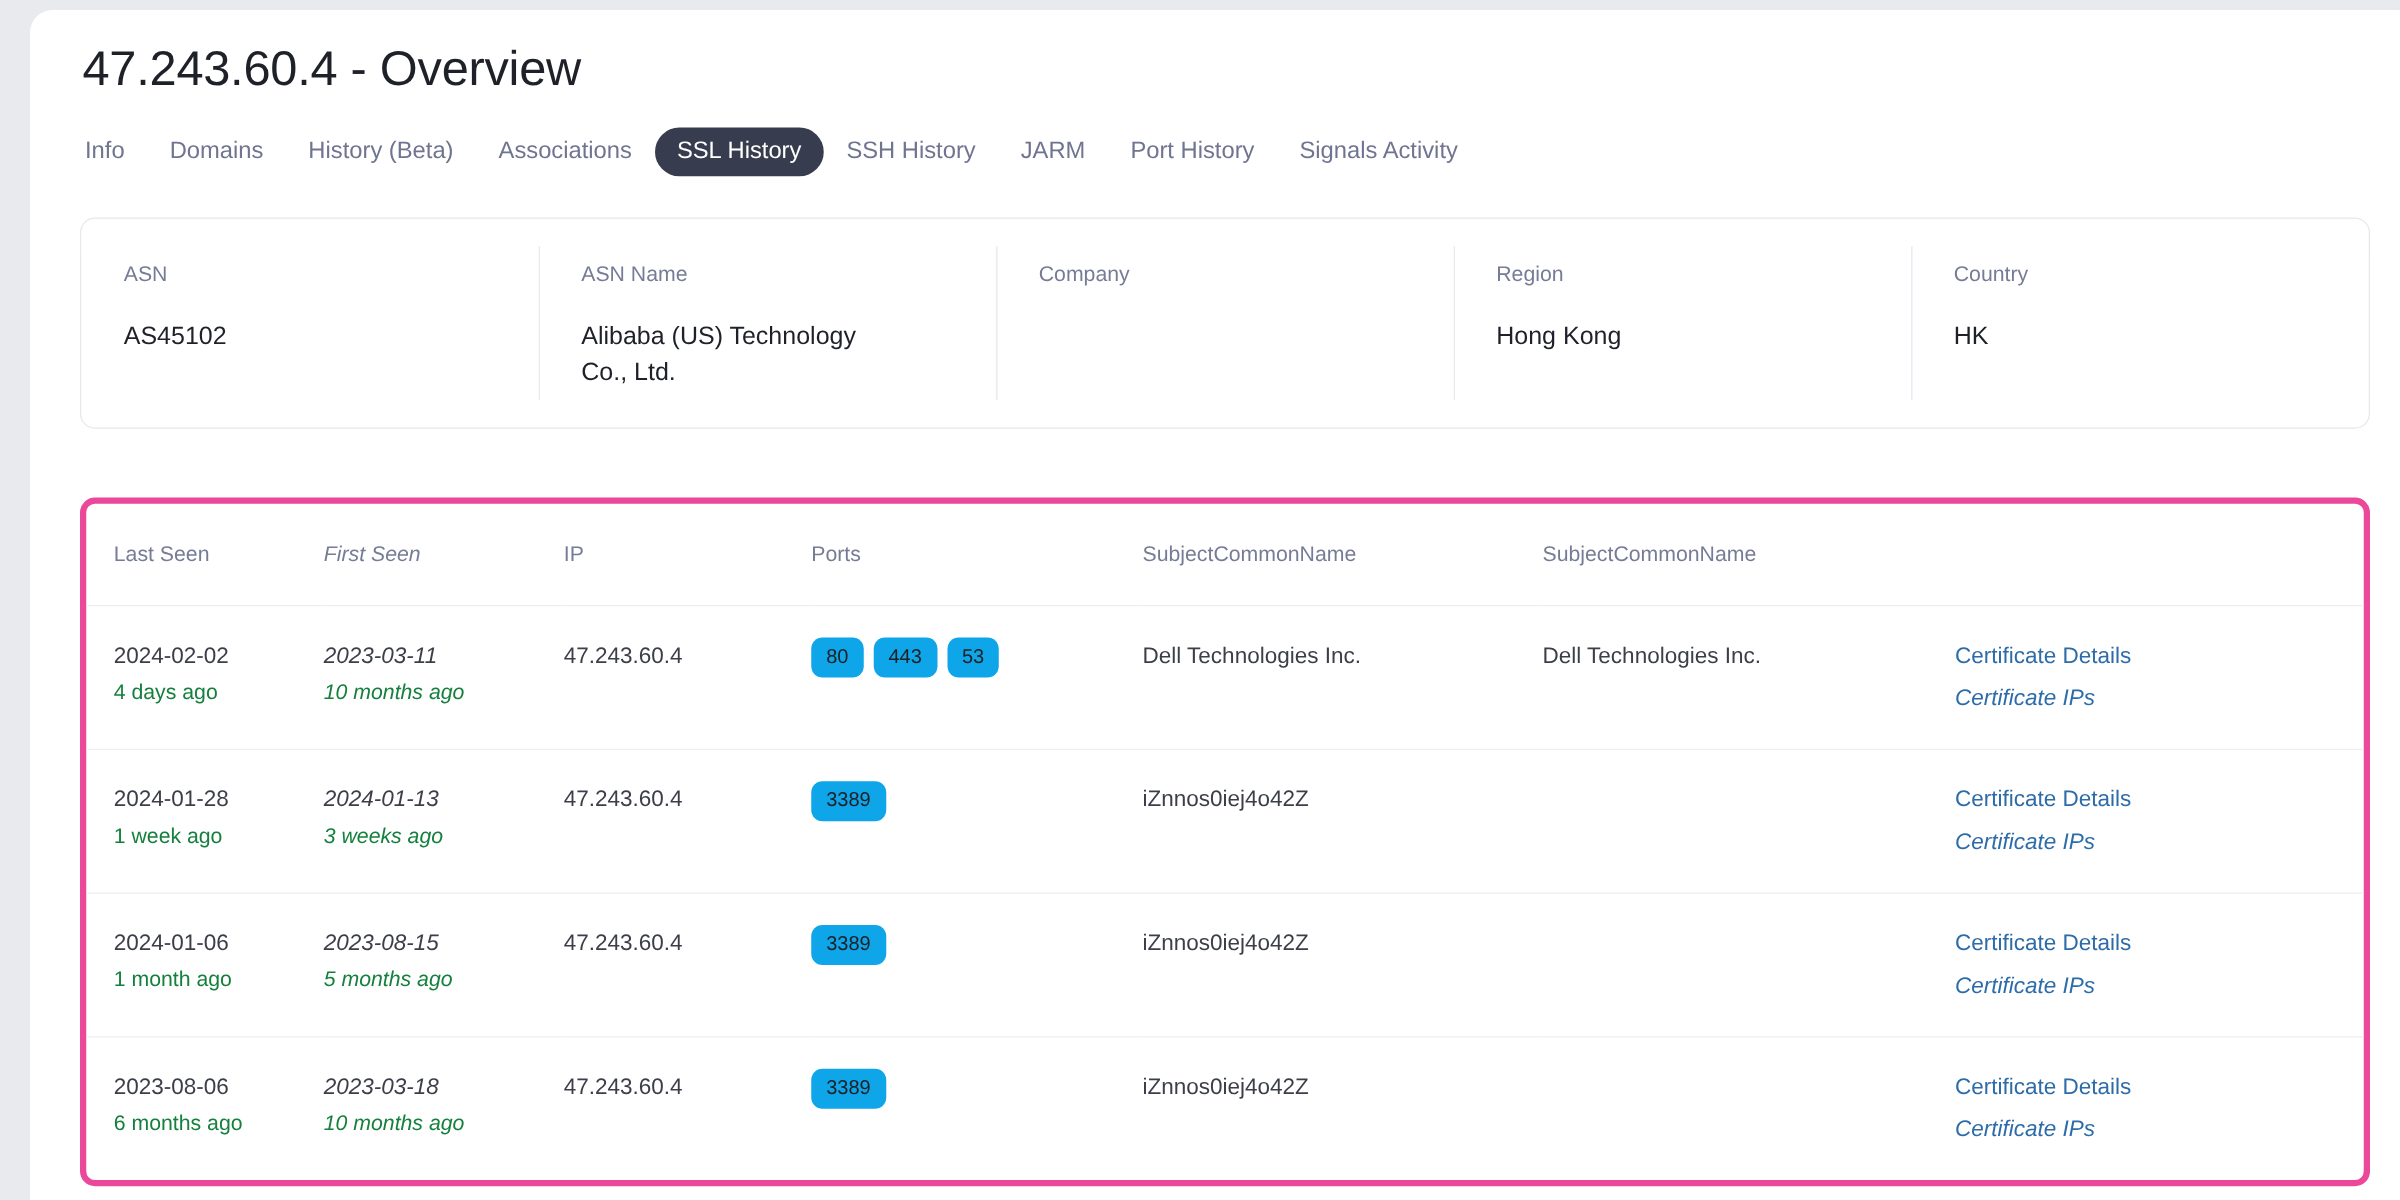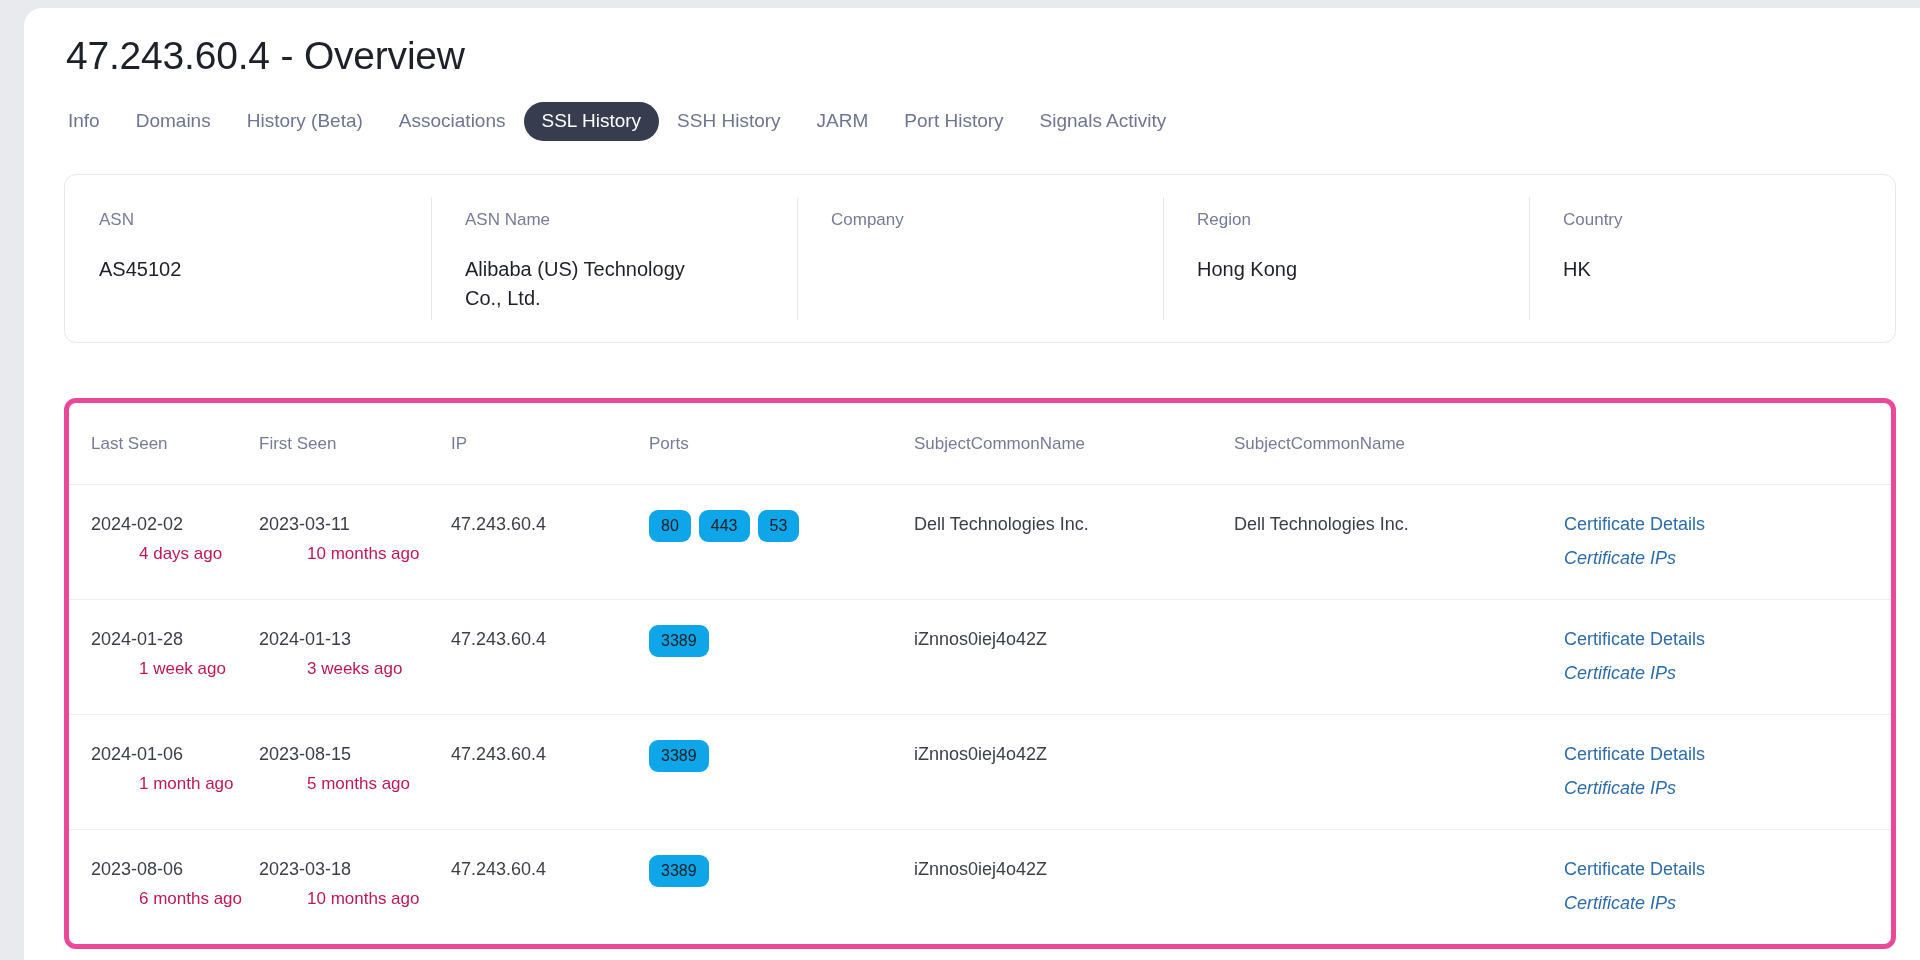--- a/index.html
+++ b/index.html
@@ -125,39 +125,38 @@
   table.ssl-table td {
     font-size: 18px;
     color: #45474f;
     vertical-align: top;
     padding: 28px 0 30px 0;
     border-bottom: 1px solid #edeef2;
   }
   table.ssl-table tr:last-child td { border-bottom: none; }
 
   .col-last   { width: 190px; padding-left: 22px !important; }
-  .col-first  { width: 192px; }
+  .col-first  { width: 192px; font-style: italic; }
   .col-ip     { width: 198px; }
   .col-ports  { width: 265px; }
   .col-scn    { width: 320px; }
   .col-iss    { width: 318px; }
   .col-links  { width: auto; padding-left: 12px !important; }
 
   th.col-last { padding-left: 22px; }
 
   .cell-main {
     color: #3c3f49;
     line-height: 1.25;
   }
   .cell-sub {
-    color: #be185d;
+    color: #15803d;
     font-size: 17px;
     margin-top: 7px;
     line-height: 1.25;
-    margin-left: 48px;
   }
 
   .ports-wrap {
     display: flex;
     gap: 8px;
     flex-wrap: wrap;
     margin-top: -3px;
   }
   .port-badge {
     background: #0ea5e9;

